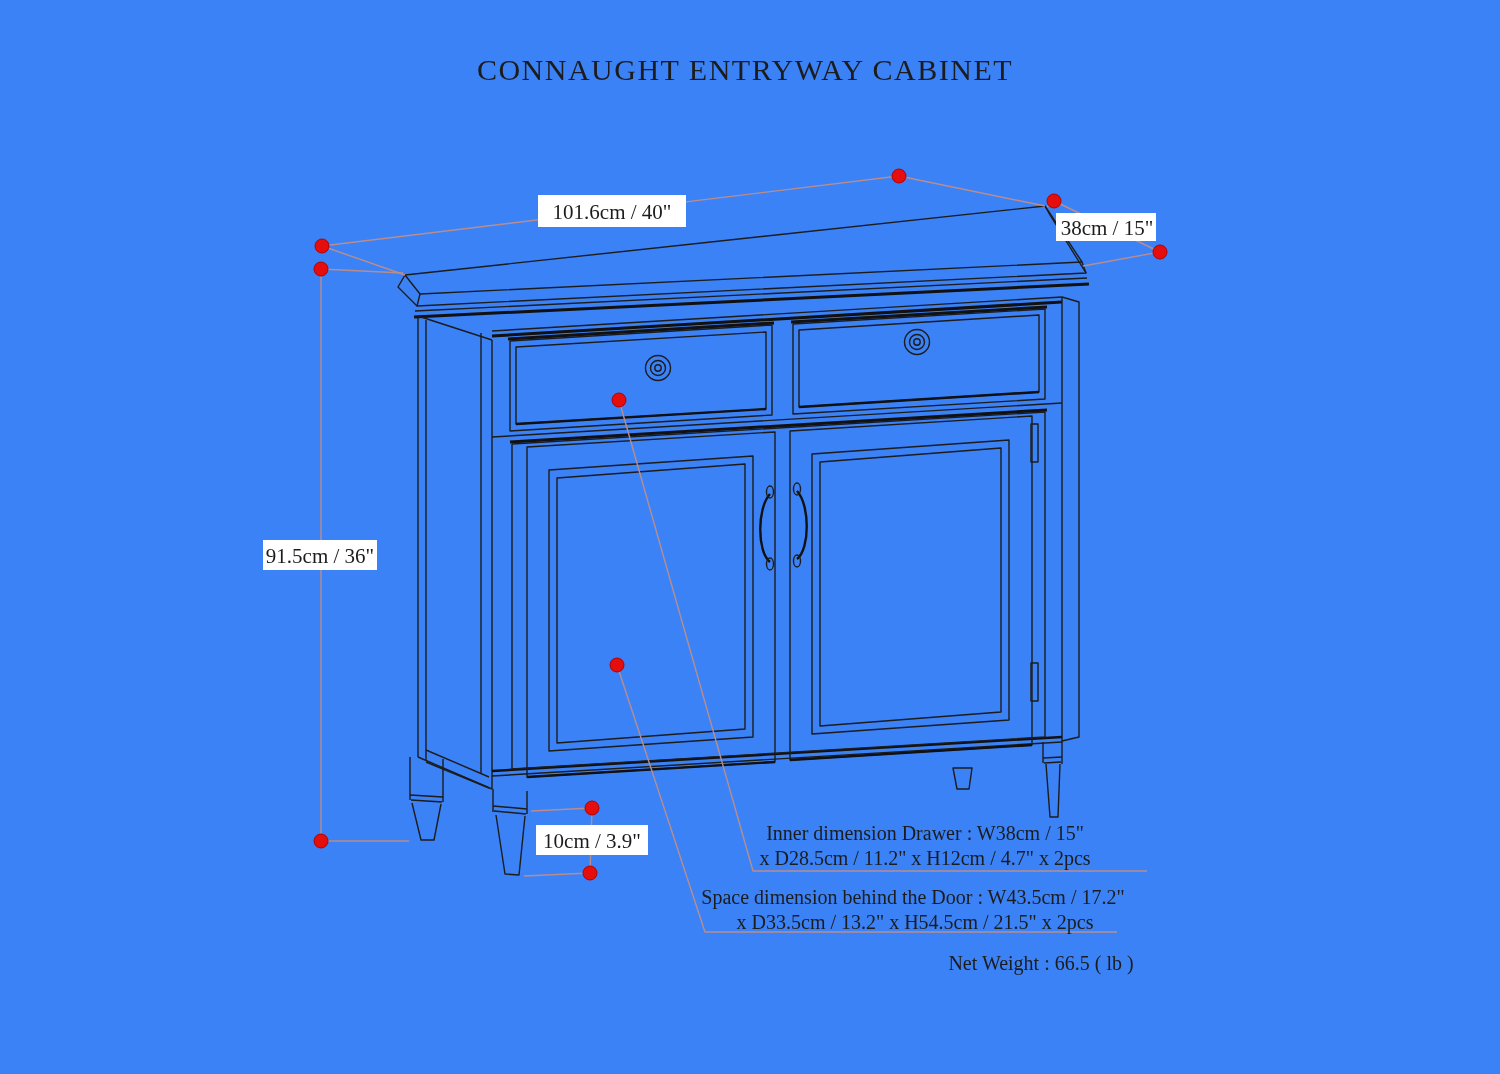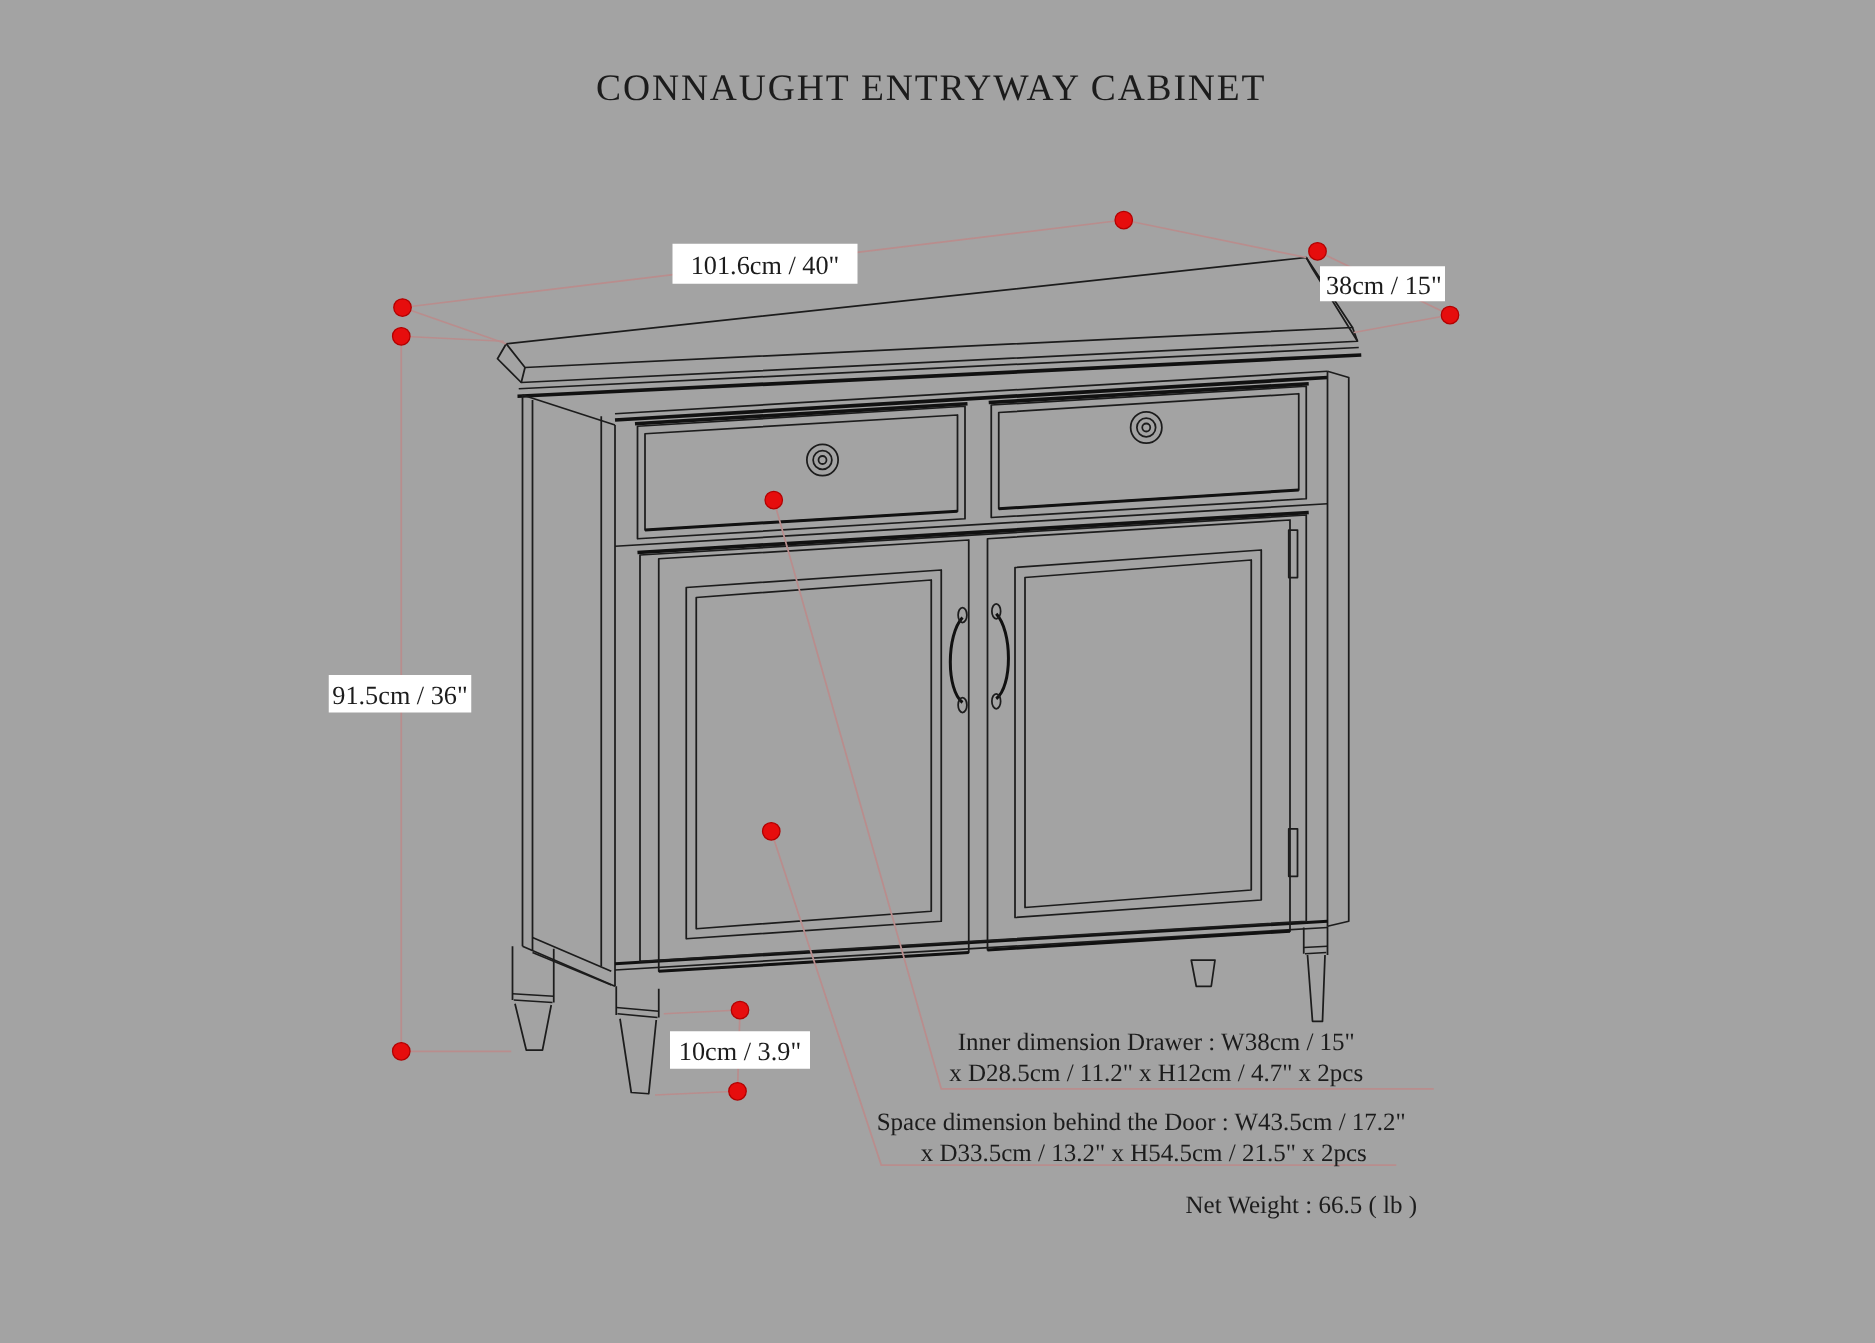--- a/index.html
+++ b/index.html
@@ -1,16 +1,16 @@
 <!DOCTYPE html>
 <html><head>
 <meta charset="utf-8">
 <style>
   html,body{margin:0;padding:0;background:#ffffff;}
-  .page{position:relative;width:1500px;height:1074px;background:#a3a3a3;overflow:hidden;}
+  .page{position:relative;width:1500px;height:1074px;background:#3b82f6;overflow:hidden;}
   svg{position:absolute;left:0;top:0;}
   text{font-family:"Liberation Serif","DejaVu Serif",serif;fill:#1c1c1c;}
   .title{font-size:30px;letter-spacing:1.5px;}
   .dim{font-size:21px;}
   .note{font-size:20px;}
   .blk{stroke:#1c1c1c;fill:none;stroke-width:1.4;stroke-linejoin:round;}
   .thk{stroke:#111111;fill:none;stroke-width:3;stroke-linejoin:round;}
   .med{stroke:#111111;fill:none;stroke-width:2.4;}
   .red{stroke:#b98d8d;fill:none;stroke-width:1.4;}
   .dot{fill:#e60d0d;stroke:#b20000;stroke-width:1;}

